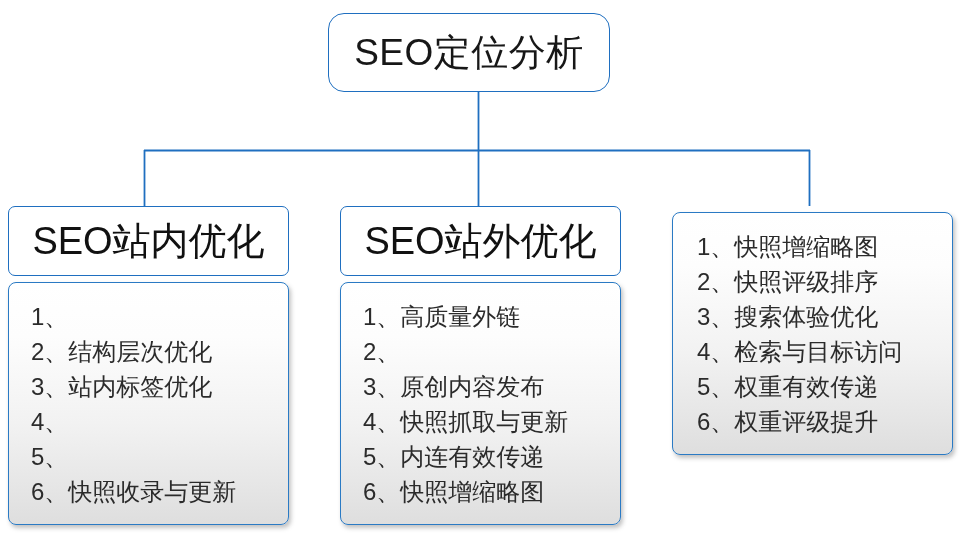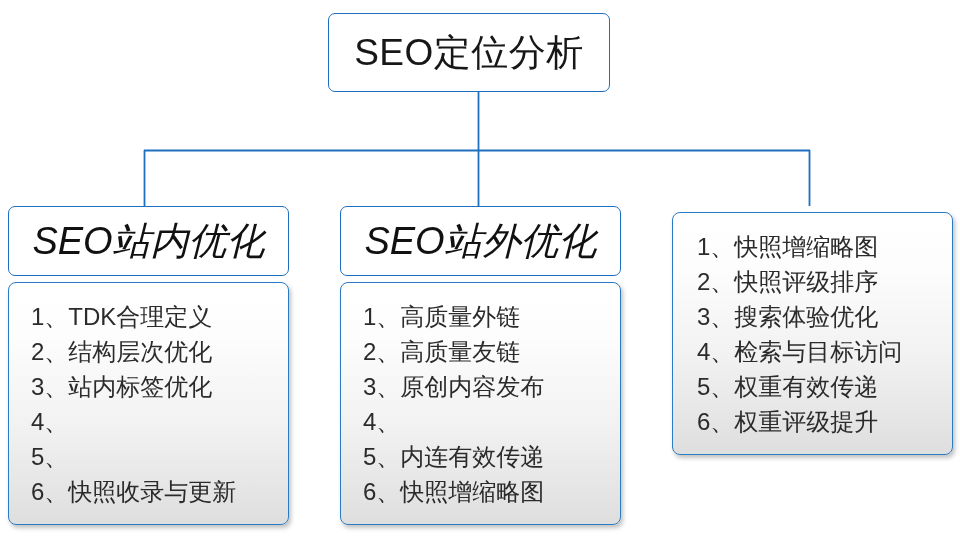--- a/index.html
+++ b/index.html
@@ -31,21 +31,21 @@
 
   
   .root-box {
     position: absolute;
     left: 328px;
     top: 13px;
     width: 282px;
     height: 79px;
     box-sizing: border-box;
     border: 1.6px solid #1f6fc0;
-    border-radius: 7px;
+    border-radius: 16px;
     background: #ffffff;
     display: flex;
     align-items: center;
     justify-content: center;
   }
   .root-label {
     font-size: 37px;
     color: #171717;
     letter-spacing: 0.5px;
     line-height: 1;
@@ -64,21 +64,20 @@
   .col-header {
     box-sizing: border-box;
     width: 100%;
     height: 70px;
     border: 1.6px solid #1f6fc0;
     border-radius: 7px;
     background: #ffffff;
     display: flex;
     align-items: center;
     justify-content: center;
-    font-style: italic;
   }
   .col-header-label {
     font-size: 38px;
     color: #111111;
     line-height: 1;
     white-space: nowrap;
   }
 
   .col-body {
     box-sizing: border-box;
@@ -134,21 +133,20 @@
   </div>
 
   <div class="column col-0">
     <div class="col-header">
       <span class="col-header-label">SEO站内优化</span>
     </div>
     <div class="col-body">
       <div class="col-body-inner">
         <div class="item-row">
           <span class="item-index">1、</span>
-          <span class="item-text">TDK合理定义</span>
         </div>
         <div class="item-row">
           <span class="item-index">2、</span>
           <span class="item-text">结构层次优化</span>
         </div>
         <div class="item-row">
           <span class="item-index">3、</span>
           <span class="item-text">站内标签优化</span>
         </div>
         <div class="item-row">
@@ -170,28 +168,28 @@
       <span class="col-header-label">SEO站外优化</span>
     </div>
     <div class="col-body">
       <div class="col-body-inner">
         <div class="item-row">
           <span class="item-index">1、</span>
           <span class="item-text">高质量外链</span>
         </div>
         <div class="item-row">
           <span class="item-index">2、</span>
-          <span class="item-text">高质量友链</span>
         </div>
         <div class="item-row">
           <span class="item-index">3、</span>
           <span class="item-text">原创内容发布</span>
         </div>
         <div class="item-row">
           <span class="item-index">4、</span>
+          <span class="item-text">快照抓取与更新</span>
         </div>
         <div class="item-row">
           <span class="item-index">5、</span>
           <span class="item-text">内连有效传递</span>
         </div>
         <div class="item-row">
           <span class="item-index">6、</span>
           <span class="item-text">快照增缩略图</span>
         </div>
       </div>

